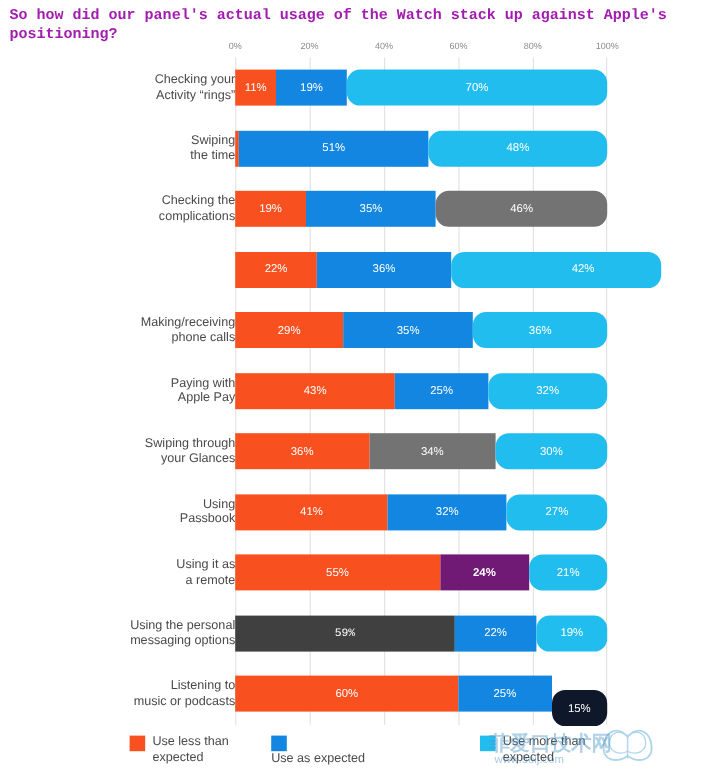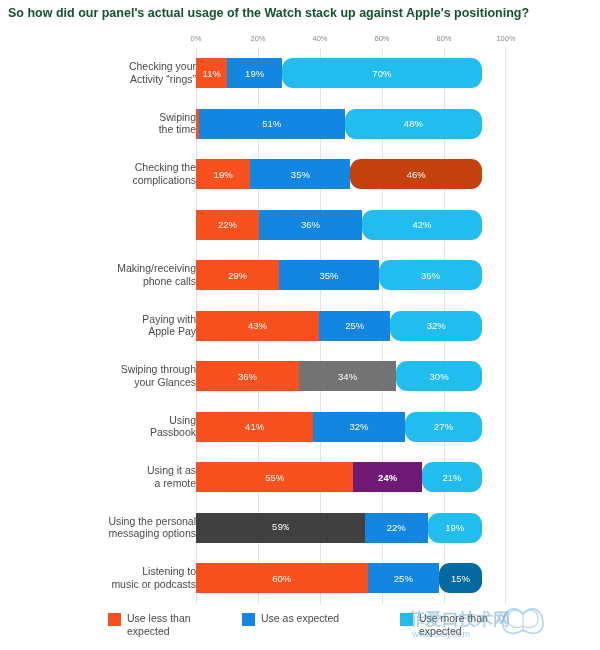--- a/index.html
+++ b/index.html
@@ -15,22 +15,23 @@
     position: relative;
     overflow: hidden;
   }
   #title {
     position: absolute;
     left: 8px;
     top: 6px;
     width: 584px;
     font-size: 12.5px;
     font-weight: bold;
-    color: #14532d;
+    color: #a21caf;
     line-height: 1.25;
+    font-family: Liberation Mono, monospace;
   }
   #plot {
     position: absolute;
     left: 0;
     top: 34px;
     width: 600px;
     height: 570px;
   }
   
   #axis {
@@ -83,21 +84,21 @@
     color: #4a4a4a;
     white-space: pre-line;
     width: 170px;
   }
   .bar {
     position: absolute;
     left: 196px;
     top: 50%;
     transform: translateY(-50%);
     height: 30px;
-    width: 286px;
+    width: 310px;
     display: flex;
   }
   .seg {
     height: 100%;
     display: flex;
     align-items: center;
     justify-content: center;
     color: #ffffff;
     font-size: 9.5px;
     overflow: hidden;
@@ -126,21 +127,21 @@
     height: 13px;
     margin-right: 6px;
     margin-top: 1px;
     flex: 0 0 auto;
   }
   .legend-text {
     line-height: 1.2;
     white-space: pre-line;
   }
   #legend-0 { left: 108px; }
-  #legend-1 { left: 242px; }
+  #legend-1 { left: 226px; flex-direction: column; }
   #legend-2 { left: 400px; }
   
   #watermark {
     position: absolute;
     left: 390px;
     top: 600px;
     width: 210px;
     height: 50px;
     pointer-events: none;
   }
@@ -224,34 +225,34 @@
       <div class="row">
         <div class="row-label">Checking the
 complications</div>
         <div class="bar">
           <div class="seg seg-0" style="flex: 0 0 19%; background: rgb(248, 80, 30);">
             <span>19%</span>
           </div>
           <div class="seg seg-1" style="flex: 0 0 35%; background: rgb(18, 134, 224);">
             <span>35%</span>
           </div>
-          <div class="seg seg-2" style="flex: 0 0 46%; background: #c2410c;">
+          <div class="seg seg-2" style="flex: 0 0 46%; background: #737373;">
             <span>46%</span>
           </div>
         </div>
       </div>
       <div class="row">
         <div class="bar">
           <div class="seg seg-0" style="flex: 0 0 22%; background: rgb(248, 80, 30);">
             <span>22%</span>
           </div>
           <div class="seg seg-1" style="flex: 0 0 36%; background: rgb(18, 134, 224);">
             <span>36%</span>
           </div>
-          <div class="seg seg-2" style="flex: 0 0 42%; background: rgb(34, 189, 239);">
+          <div class="seg seg-2" style="flex: 0 0 42%; background: rgb(34, 189, 239); padding-left: 45px;">
             <span>42%</span>
           </div>
         </div>
       </div>
       <div class="row">
         <div class="row-label">Making/receiving
 phone calls</div>
         <div class="bar">
           <div class="seg seg-0" style="flex: 0 0 29%; background: rgb(248, 80, 30);">
             <span>29%</span>
@@ -342,21 +343,21 @@
       <div class="row">
         <div class="row-label">Listening to
 music or podcasts</div>
         <div class="bar">
           <div class="seg seg-0" style="flex: 0 0 60%; background: rgb(248, 80, 30);">
             <span>60%</span>
           </div>
           <div class="seg seg-1" style="flex: 0 0 25%; background: rgb(18, 134, 224);">
             <span>25%</span>
           </div>
-          <div class="seg seg-2" style="flex: 0 0 15%; background: #0369a1;">
+          <div class="seg seg-2" style="flex: 0 0 15%; background: #0f172a; margin-top: 12px;">
             <span>15%</span>
           </div>
         </div>
       </div>
     </div>
 </div>
 
 <div id="legend">
     <div class="legend-item" id="legend-0">
       <span class="legend-swatch" style="background: rgb(248, 80, 30);"></span>

